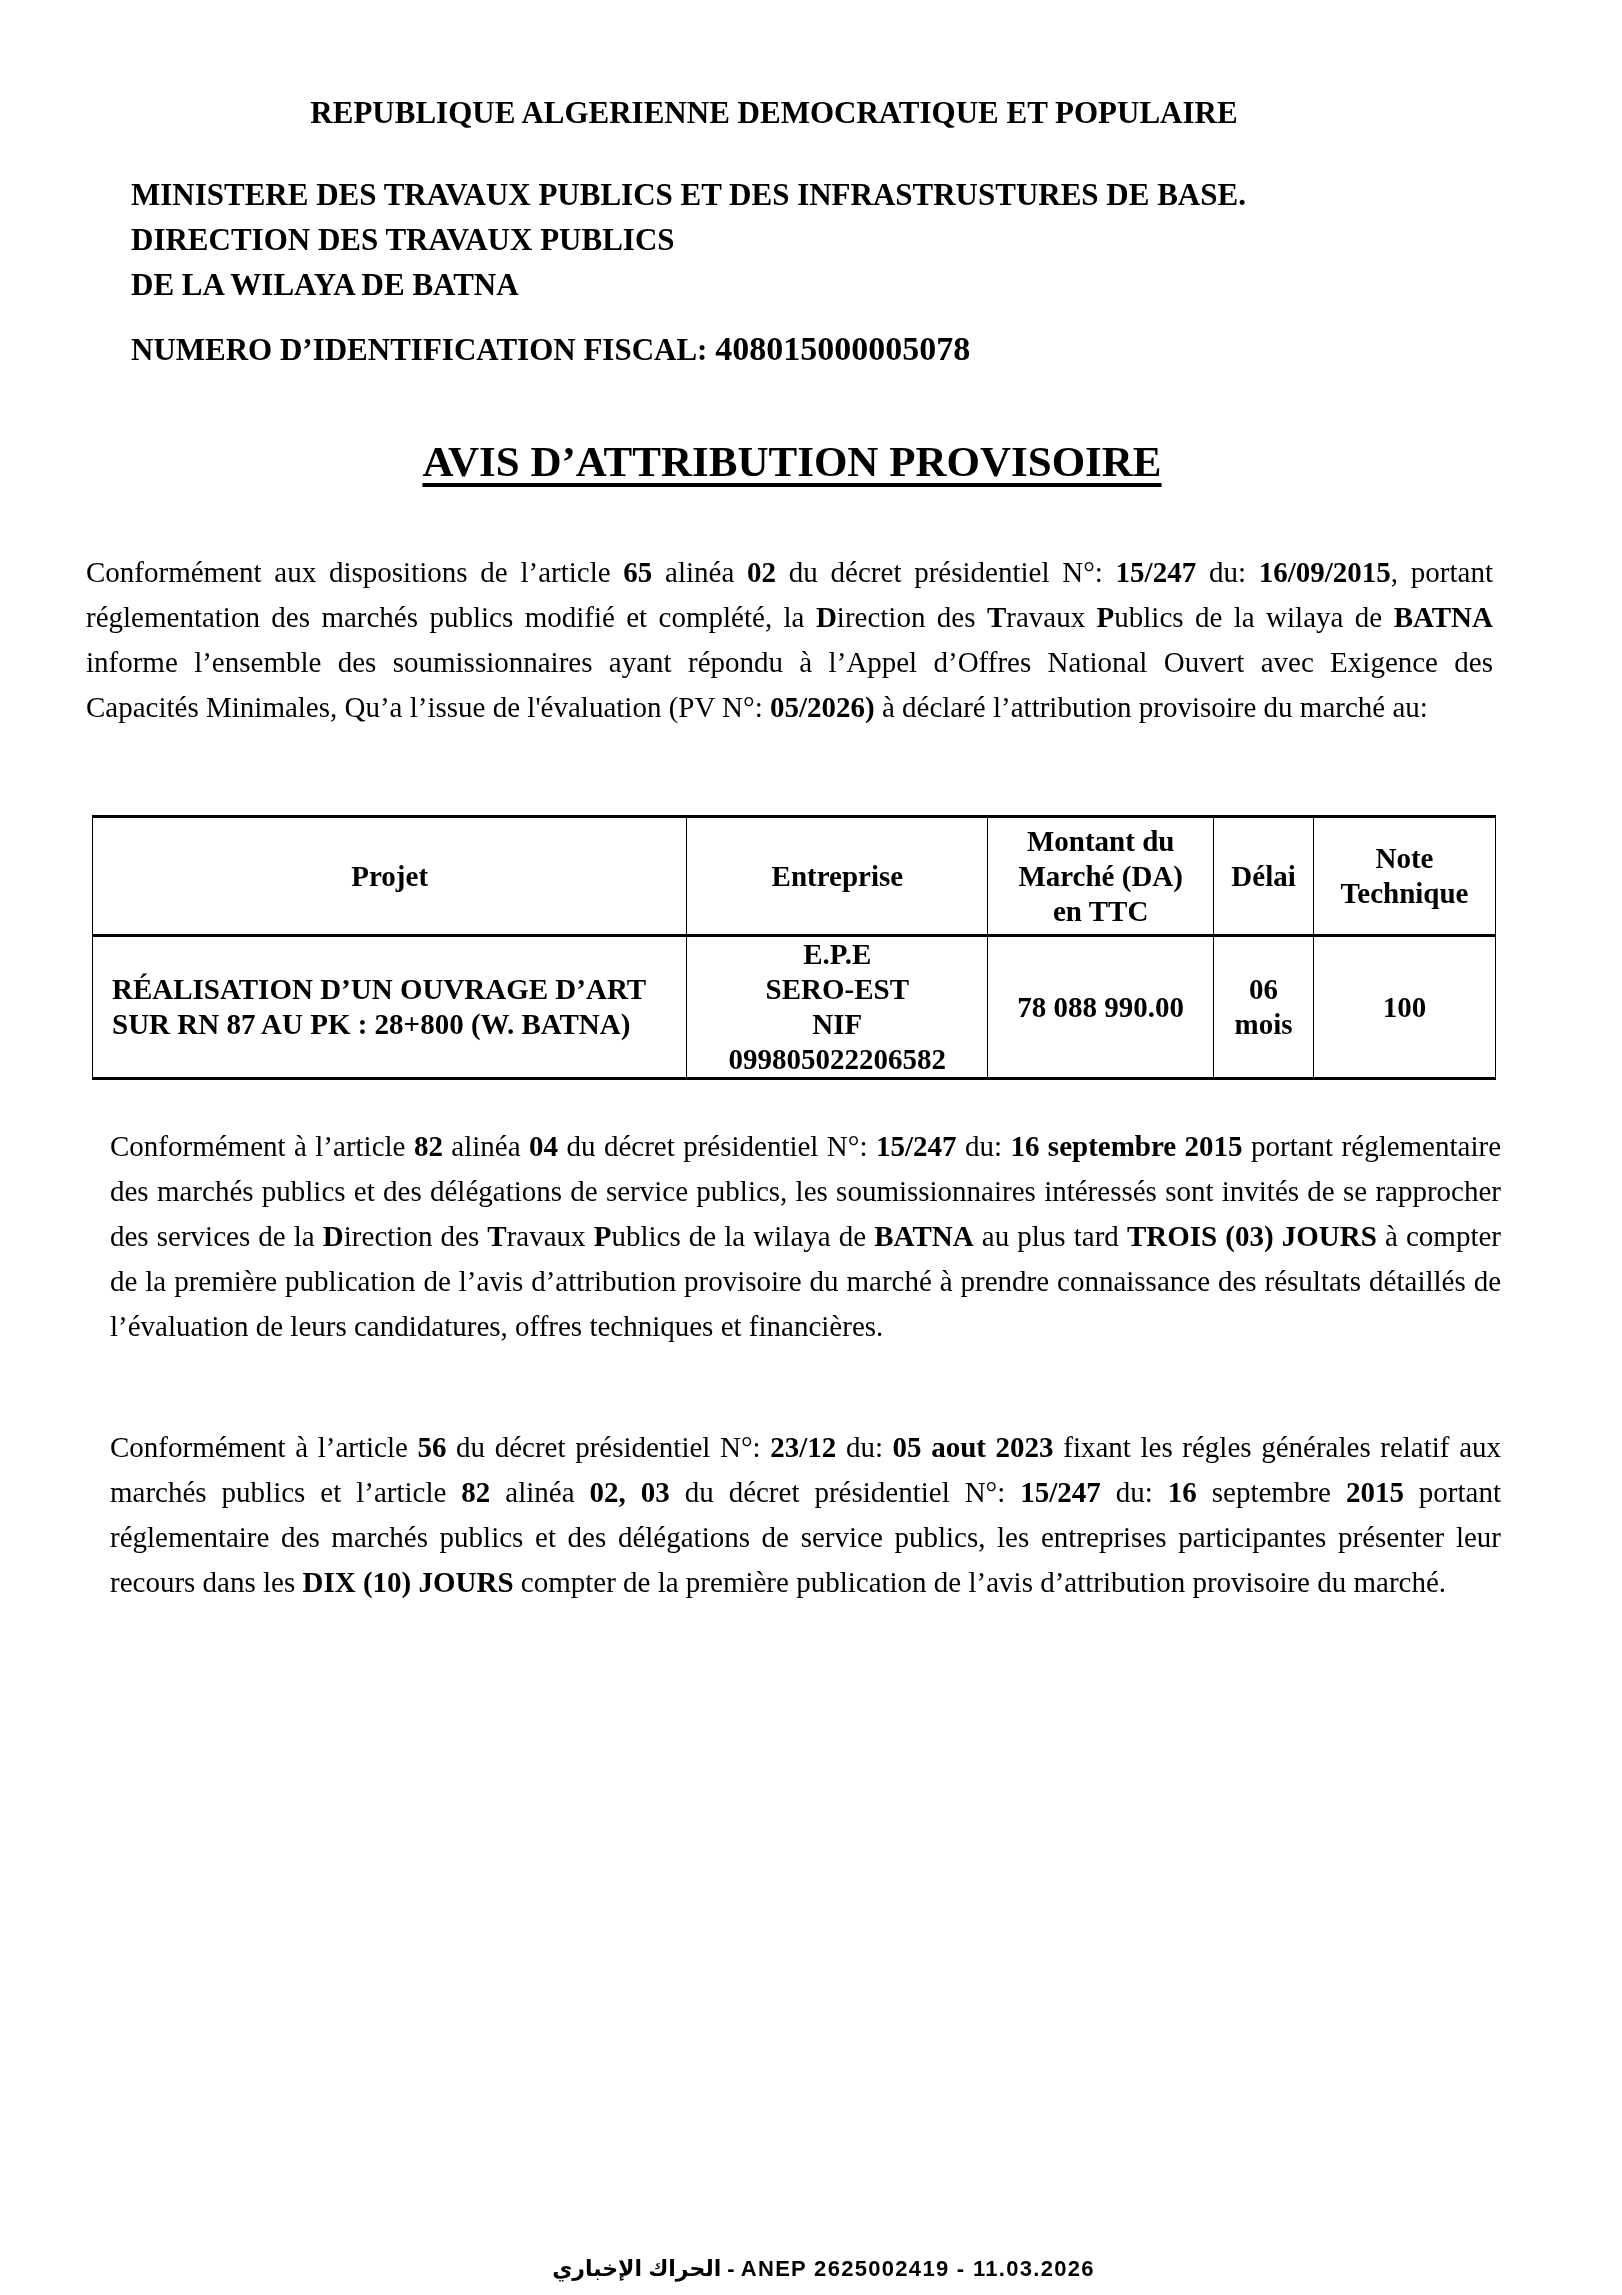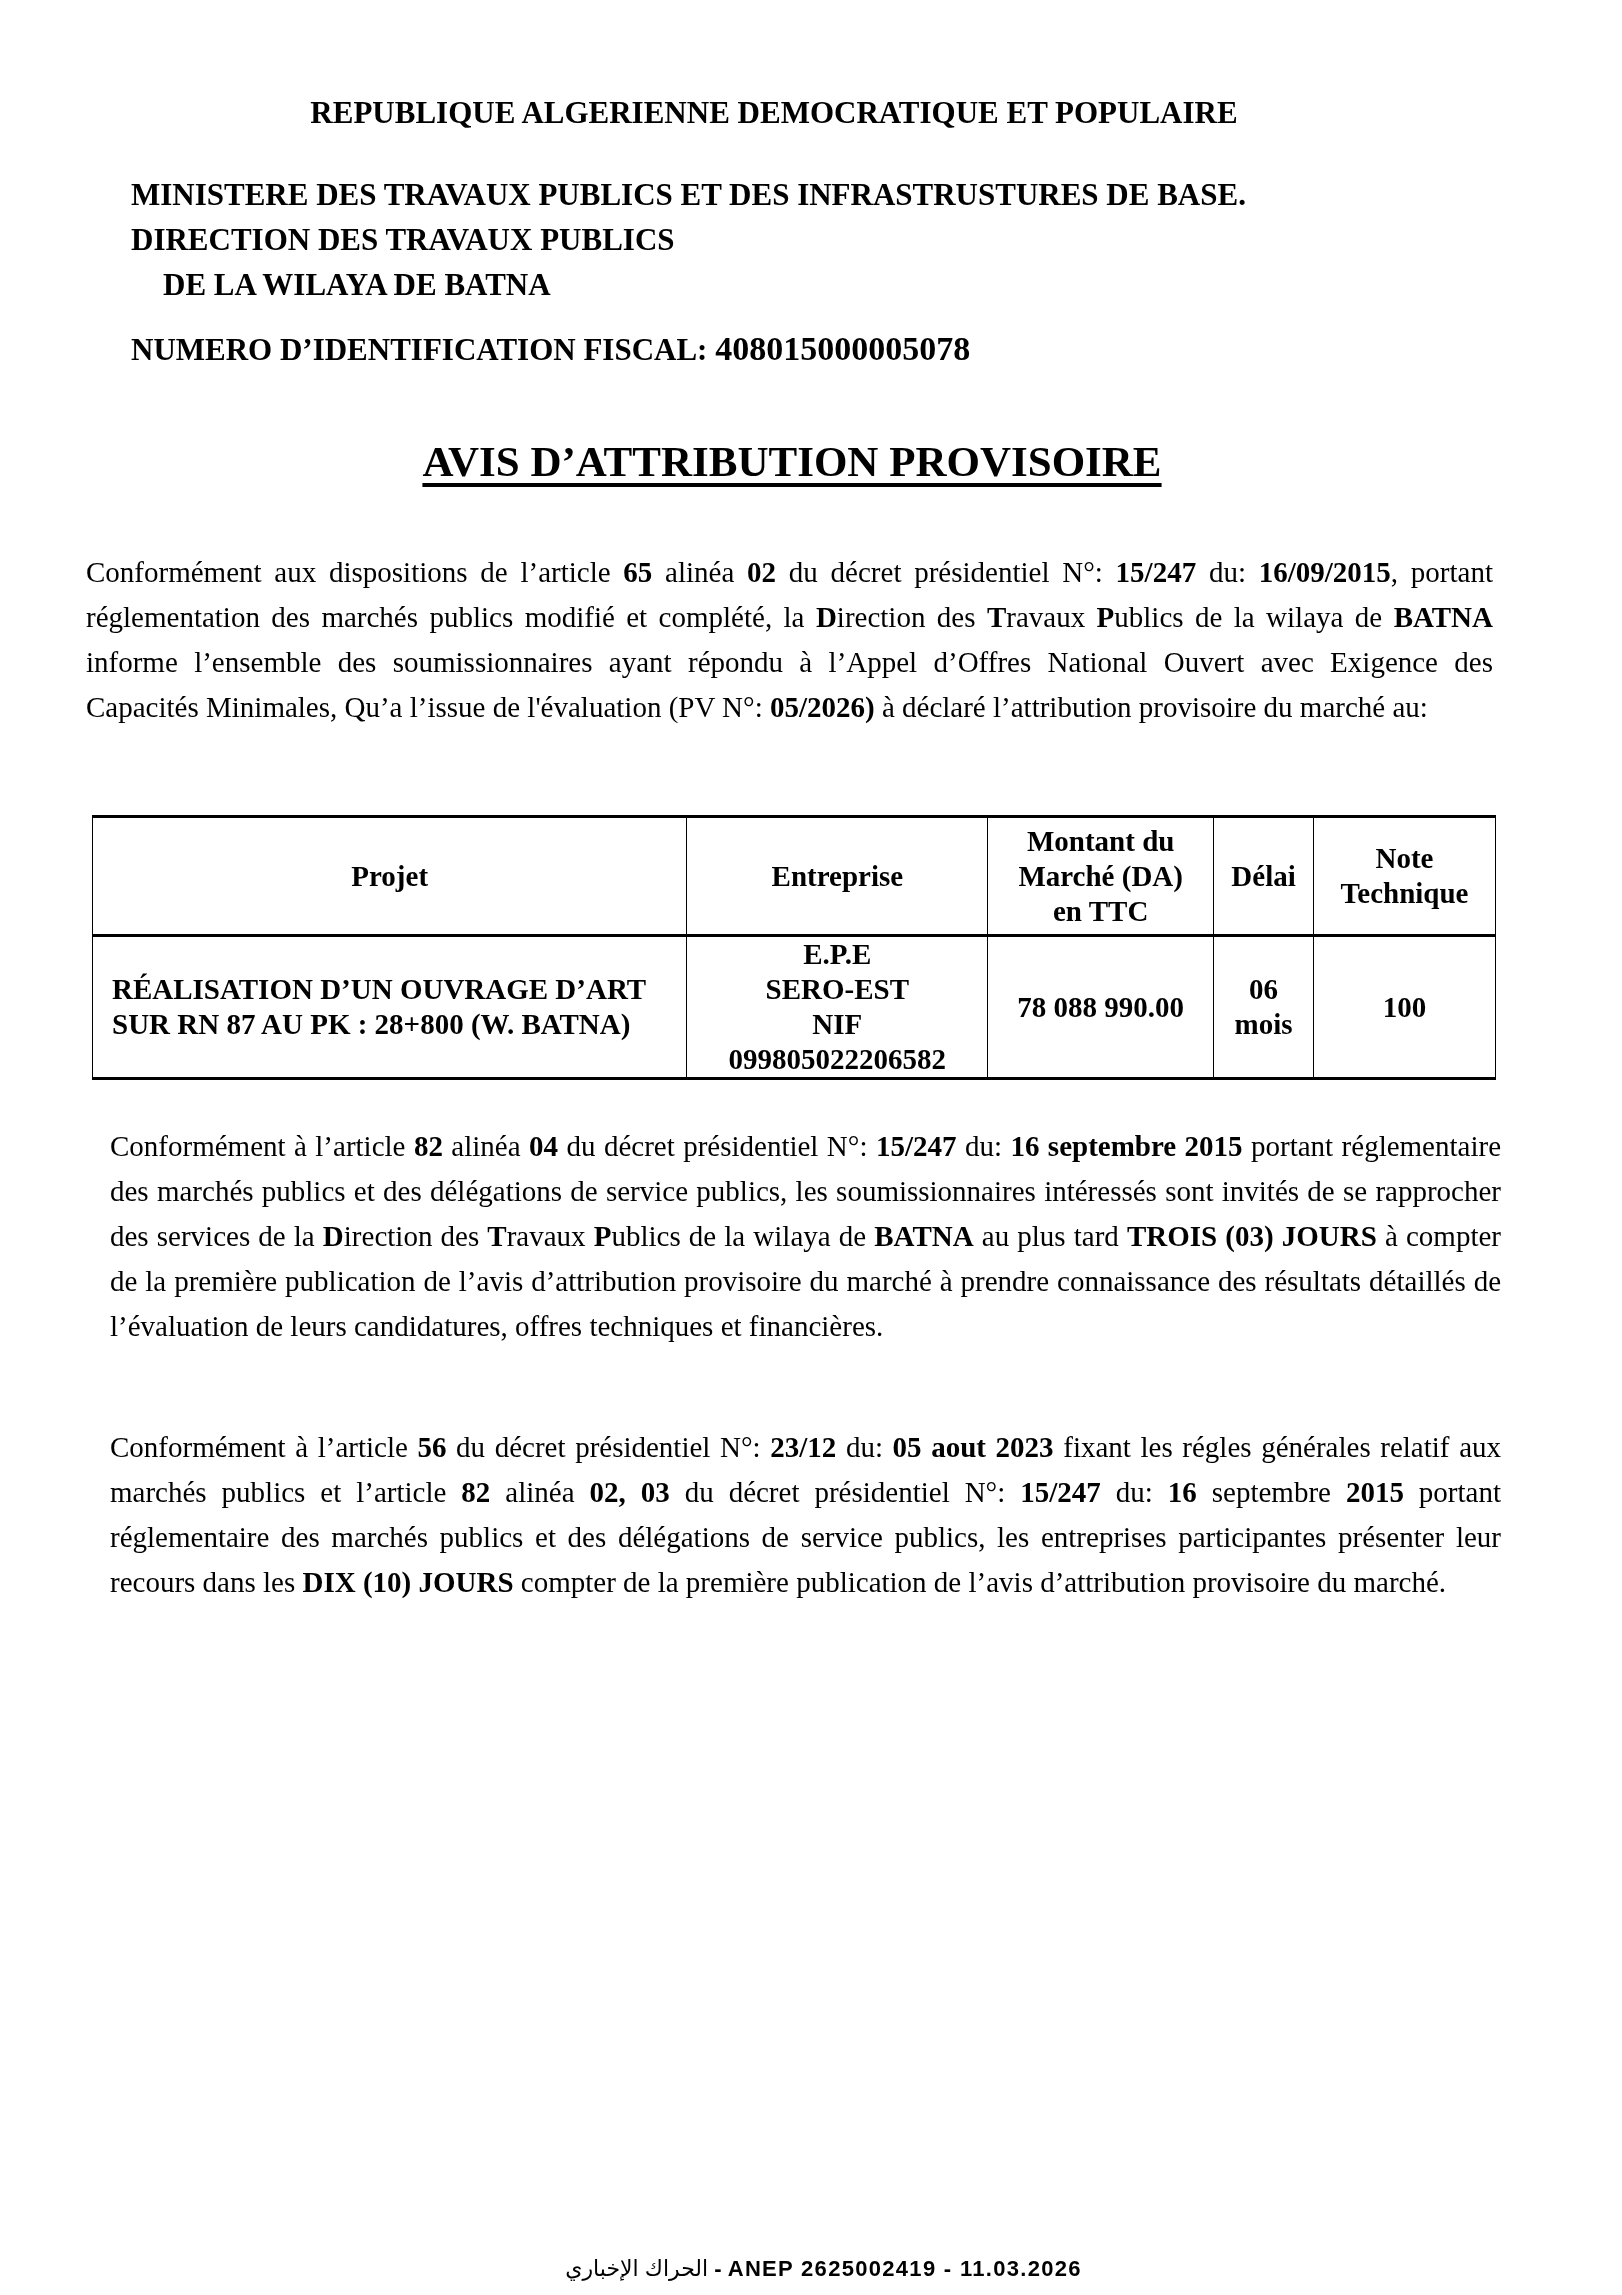--- a/index.html
+++ b/index.html
@@ -3,41 +3,41 @@
 <meta charset="utf-8">
 <style>
   html, body { margin:0; padding:0; background:#ffffff; }
   body { width:1623px; height:2295px; position:relative; overflow:hidden;
          font-family:"Liberation Serif", "DejaVu Serif", serif; color:#000; }
   .abs { position:absolute; }
   .hdr { font-weight:bold; font-size:31px; white-space:nowrap; line-height:1;text-align:right; }
   #republique { left:0; width:1518px; top:97px; text-align:center;padding-left:15px; }
   #ministere { left:131px; top:179px; }
   #direction { left:131px; top:224px; }
-  #wilaya { left:131px; top:269px;margin-left:32px; }
+  #wilaya { left:131px; top:269px; }
   #nif-line { left:131px; top:332px; }
   #nif-line .num { font-size:34px; }
   #title { left:0; width:1584px; top:440px; text-align:center;
            font-weight:bold; font-size:43px; line-height:1;font-family:Liberation Serif, serif; }
   #title span { text-decoration:underline; text-decoration-thickness:3.9px; text-underline-offset:6.5px; }
   .para { font-size:29px; line-height:45px; text-align:justify; text-align-last:left; }
   #para1 { left:86px; width:1407px; top:550px; }
   #para2 { left:110px; width:1391px; top:1124px; }
   #para3 { left:110px; width:1391px; top:1425px; }
   .para b { font-weight:bold; }
   table#award { position:absolute; left:92px; top:815px; width:1404px;
                 border-collapse:collapse; font-weight:bold; font-size:29px; }
   table#award th, table#award td { border:1.3px solid #000; text-align:center; vertical-align:middle;
                 padding:0 5.2px; line-height:35px; }
   table#award tr.head { height:119px; border-top:3.3px solid #000; border-bottom:3.3px solid #000; }
   table#award tr.row { height:141px; border-bottom:3.3px solid #000; }
   table#award td.projet { text-align:left; padding-left:19px; }
   #footer { left:0; width:1623px; top:2256px; text-align:center; font-family:"Liberation Sans","DejaVu Sans",sans-serif;
             font-weight:bold; font-size:22px; letter-spacing:1.3px; }
-  #footer .ar { font-weight:normal; letter-spacing:0;margin-left:24px; }
+  #footer .ar { font-weight:bold; letter-spacing:0;margin-left:24px; }
 </style>
 </head>
 <body>
 
 <div class="abs hdr" id="republique">REPUBLIQUE ALGERIENNE DEMOCRATIQUE ET POPULAIRE</div>
 <div class="abs hdr" id="ministere">MINISTERE DES  TRAVAUX PUBLICS ET DES INFRASTRUSTURES DE BASE.</div>
 <div class="abs hdr" id="direction">DIRECTION DES TRAVAUX PUBLICS</div>
 <div class="abs hdr" id="wilaya">DE LA WILAYA DE BATNA</div>
 <div class="abs hdr" id="nif-line"><span>NUMERO D’IDENTIFICATION FISCAL: </span><span class="num">408015000005078</span></div>
 

